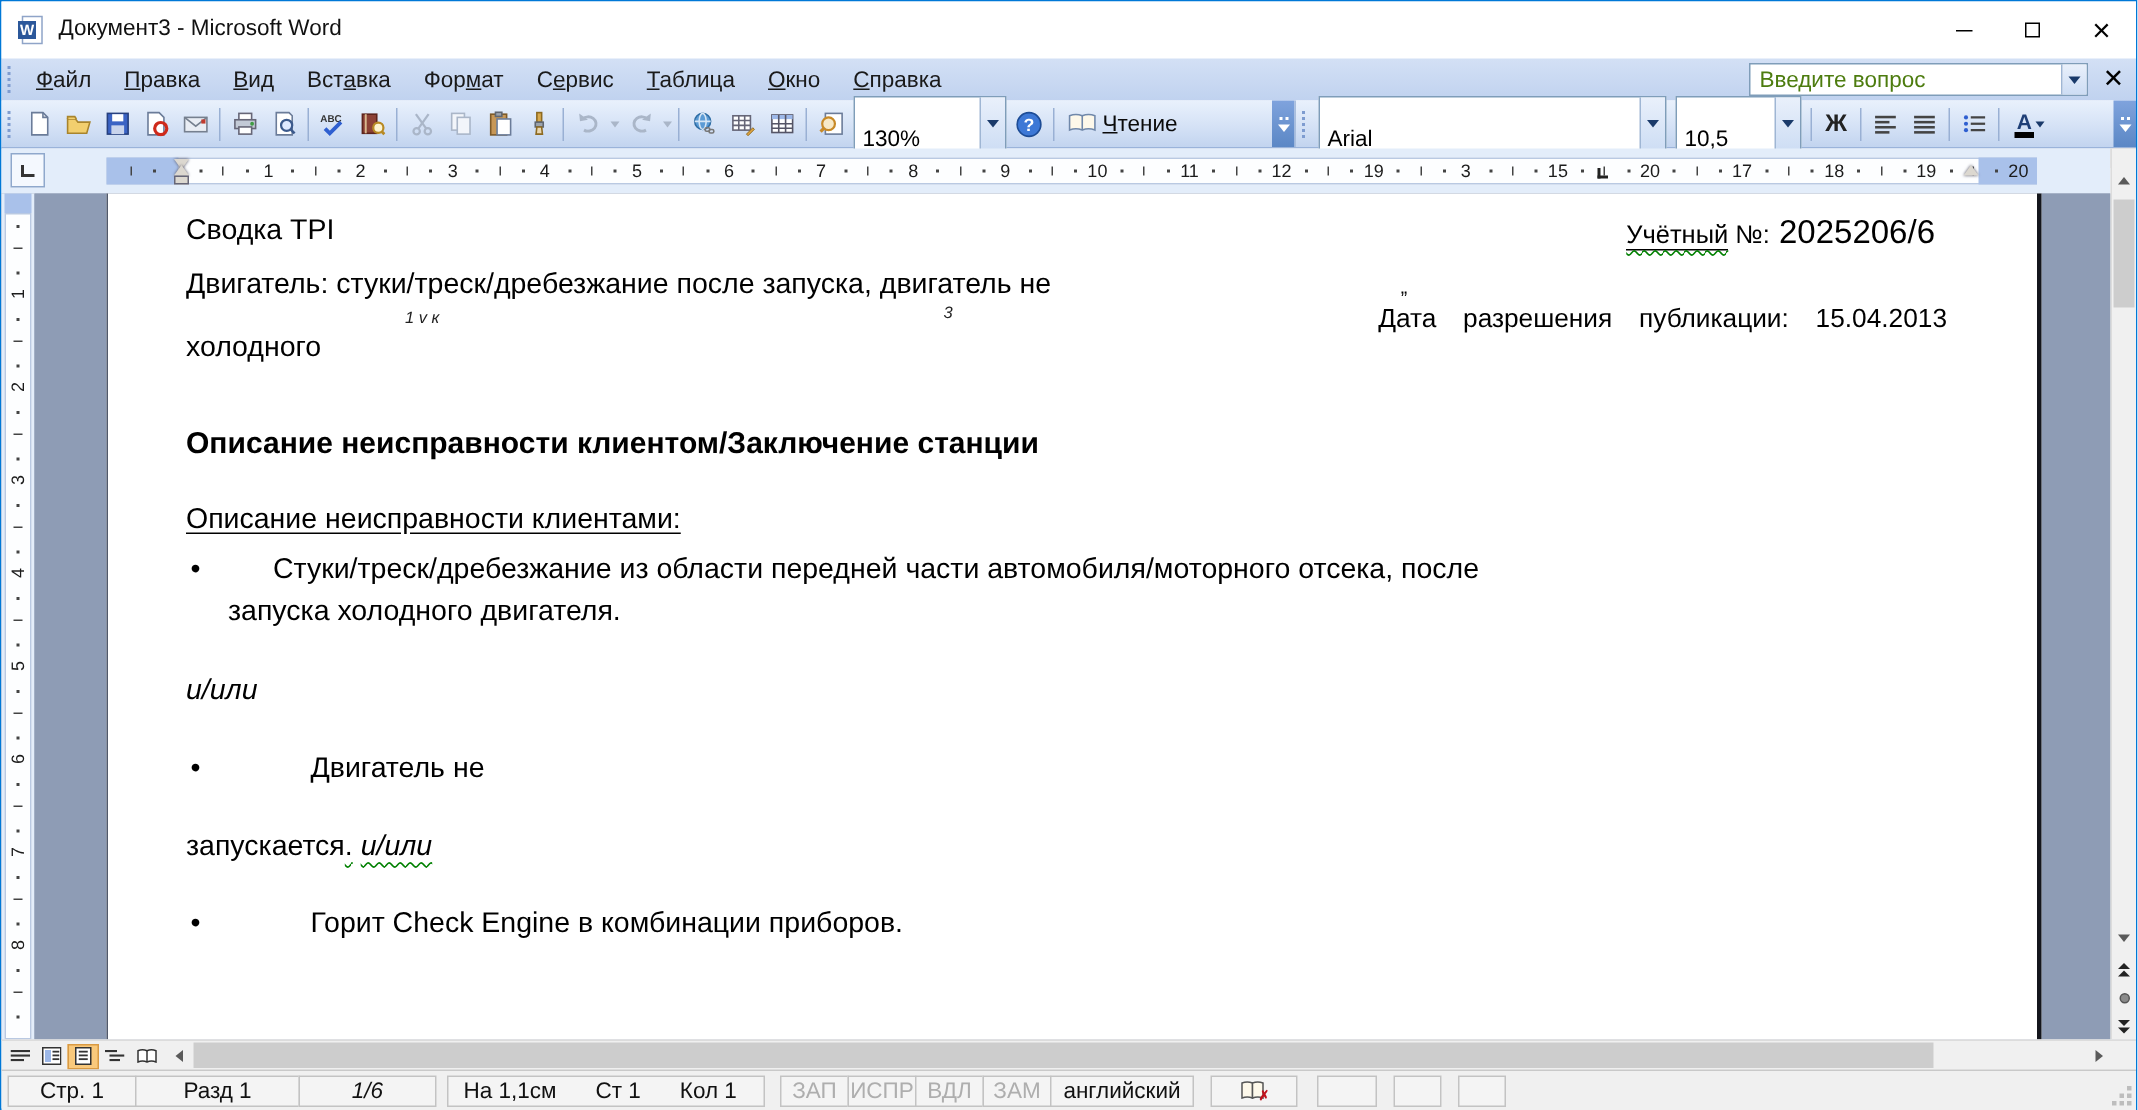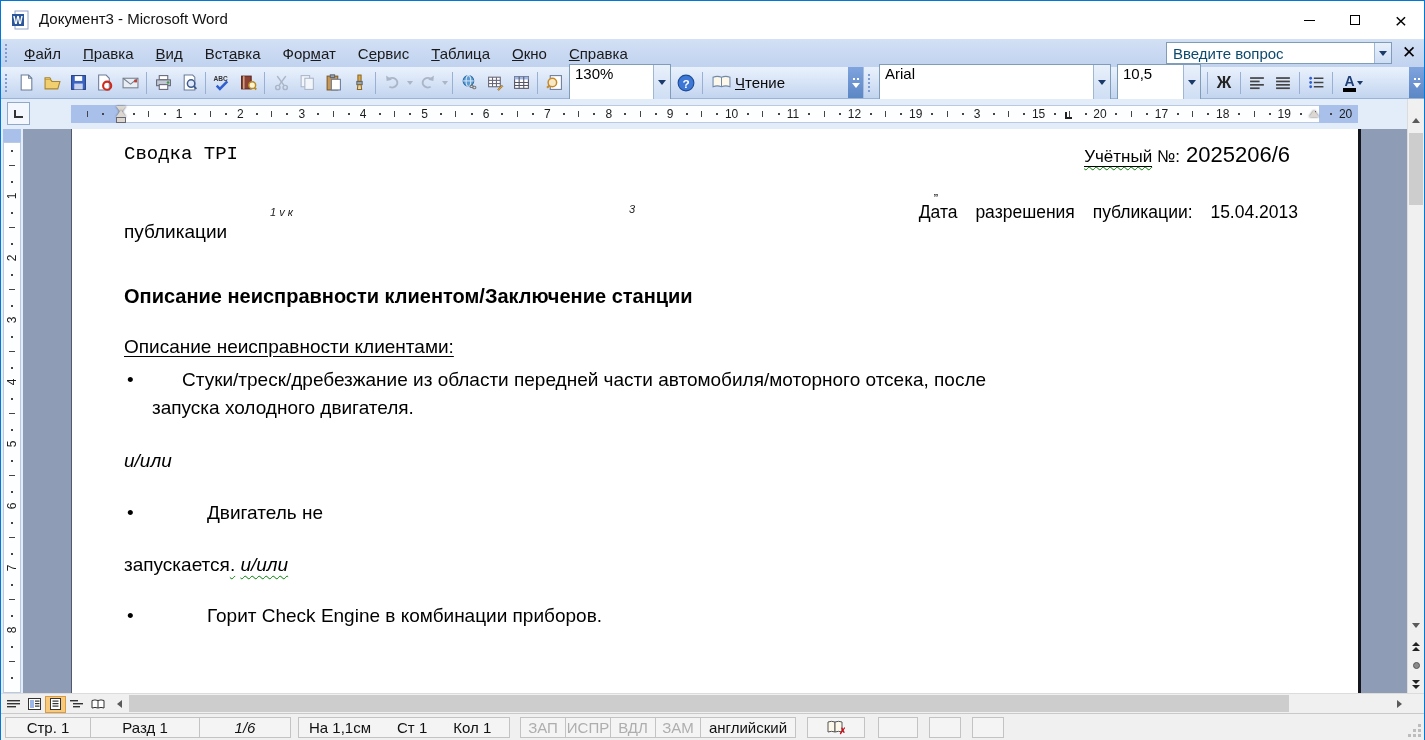--- a/index.html
+++ b/index.html
@@ -19,38 +19,38 @@
 
   
   .menubar { position:absolute; left:0; top:38px; right:0; height:28px;
     background:linear-gradient(#d3e0f5,#c0d2ef); display:flex; align-items:center; }
   .grip { width:3px; height:18px; border-left:2px dotted #7e9cd0; margin:0 5px 0 4px; }
   .menu-items { display:flex; align-items:center; }
   .menu-item { font-size:15px; color:#1a1a1a; padding:4px 11px; white-space:nowrap; }
   .menu-item .u { text-decoration:underline; }
   .question-box { position:absolute; right:32px; top:3px; width:226px; height:22px; background:#fff;
     border:1px solid #7f9db9; display:flex; align-items:center; }
-  .question-text { flex:1; padding-left:6px; font-size:15px; color:#0c4a6e; }
+  .question-text { flex:1; padding-left:6px; font-size:15px; color:#4d7c0f; }
   .combo-arrow-seg { width:17px; height:100%; display:flex; align-items:center; justify-content:center;
     background:linear-gradient(#e9f0fb,#cdddf4); border-left:1px solid #9fb6d4; }
   .arrow-down { width:0; height:0; border-left:4px solid transparent; border-right:4px solid transparent; border-top:5px solid #1a3a6a; }
   .menubar-close { position:absolute; right:4px; top:4px; width:22px; height:20px; text-align:center;
     font-size:17px; line-height:19px; color:#000; }
 
   
   .toolbar { position:absolute; left:0; top:66px; right:0; height:32px;
     background:linear-gradient(#e9f1fc,#d5e2f6 55%,#c2d4ef); border-bottom:1px solid #9ab3da; }
   .tb-group { position:absolute; top:0; height:31px; display:flex; align-items:center; }
   .tb-std { left:0; width:862px; }
   .tb-fmt { left:862px; right:0; border-left:1px solid #a9bedd; }
   .tbtn { width:24px; height:24px; display:flex; align-items:center; justify-content:center; margin:0 1px; }
   .tb-sep { width:1px; height:22px; background:#99b0d4; margin:0 3px; }
   .drop-mini { width:9px; height:24px; display:flex; align-items:center; justify-content:center; }
   .drop-mini .arrow-down { border-left-width:3px; border-right-width:3px; border-top-width:4px; border-top-color:#aab6c8; }
-  .combo { height:38px; background:#fff; border:1px solid #7f9db9; display:flex; align-items:flex-start;gap:29px; }
+  .combo { height:38px; background:#fff; border:1px solid #7f9db9; display:flex; align-items:flex-end;gap:29px; }
   .combo .val { flex:1; padding-left:5px; font-size:15px; color:#000; white-space:nowrap; overflow:hidden; }
   .zoom-combo { width:102px; margin:0 2px; }
   .font-combo { width:232px; margin:0 3px; }
   .size-combo { width:84px; margin:0 3px; }
   .read-btn { display:flex; align-items:center; height:24px; padding:0 6px; font-size:15px; color:#0a0a0a; }
   .read-btn .u { text-decoration:underline; }
   .chevron-btn { width:15px; height:31px; background:linear-gradient(#7fa3dd,#5b87c5); display:flex;
     flex-direction:column; align-items:center; justify-content:center; gap:3px; }
   .chevron-btn .dots { display:flex; gap:2px; }
   .chevron-btn .dots i { width:2px; height:2px; background:#fff; }
@@ -580,34 +580,35 @@
           <span class="vtick-dot" style="top: 485.5px; position: absolute;"></span>
           <span class="vtick-line" style="top: 532px; position: absolute;"></span>
           <span class="vtick-dot" style="top: 516.5px; position: absolute;"></span>
           <span class="vtick-dot" style="top: 547.5px; position: absolute;"></span>
         </div>
     </div>
     <div class="workspace">
       <div class="page">
         <div class="doc">
 
-          <div class="abs" style="left:52px; top:14px;font-family:Liberation Mono, monospace;">Сводка TPI</div>
+          <div class="abs" style="left:52px; top:14px;">Сводка TPI</div>
 
           <div class="abs" style="right:68px; top:13px;">
             <span class="acct-word solidline squiggle">Учётный</span><span class="acct-label">&nbsp;</span><span class="acct-label">№:</span><span class="acct-num">&nbsp;</span><span class="acct-num">2025206/6</span>
           </div>
 
+          <div class="abs" style="left:52px; top:50px;">Двигатель: стуки/треск/дребезжание после запуска, двигатель не</div>
           <div class="abs annotation" style="left:198px; top:77px;">1 v к</div>
           <div class="abs annotation" style="left:557px; top:74px;">3</div>
 
           <div class="abs date-line" style="right:60px; top:73px;">
             <span class="date-mark">”</span><span>Дата разрешения публикации: 15.04.2013</span>
           </div>
 
-          <div class="abs" style="left:52px; top:92px;">публикации</div>
+          <div class="abs" style="left:52px; top:92px;">холодного</div>
 
           <div class="abs doc-heading" style="left:52px; top:156px;">Описание неисправности клиентом/Заключение станции</div>
 
           <div class="abs doc-underline" style="left:52px; top:207px;">Описание неисправности клиентами:</div>
 
           <div class="abs" style="left:55px; top:240px;">•</div>
           <div class="abs" style="left:110px; top:240px;">Стуки/треск/дребезжание из области передней части автомобиля/моторного отсека, после</div>
           <div class="abs" style="left:80px; top:268px;">запуска холодного двигателя.</div>
 
           <div class="abs italic" style="left:52px; top:321px;">и/или</div>

